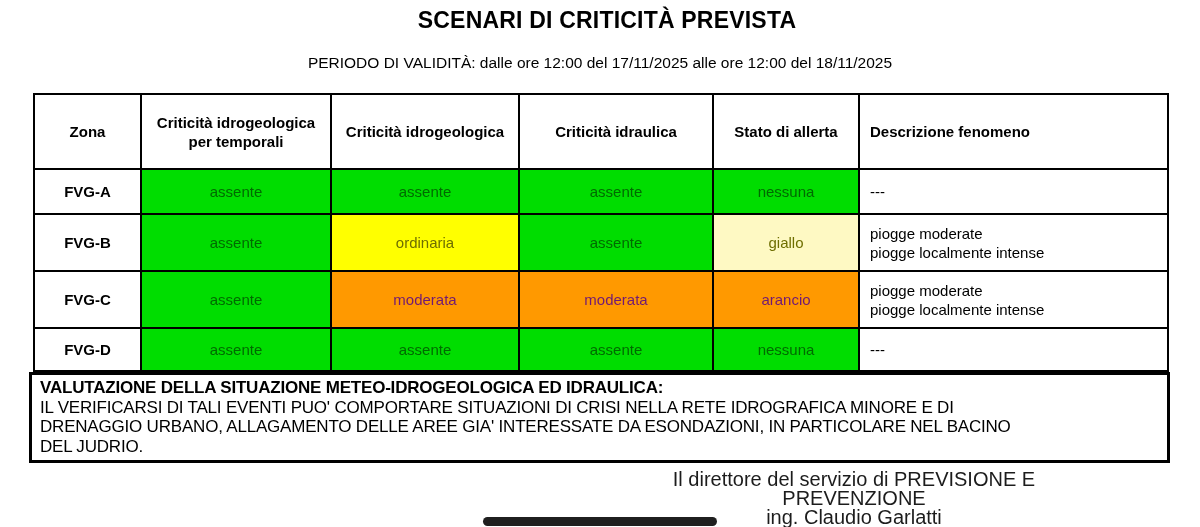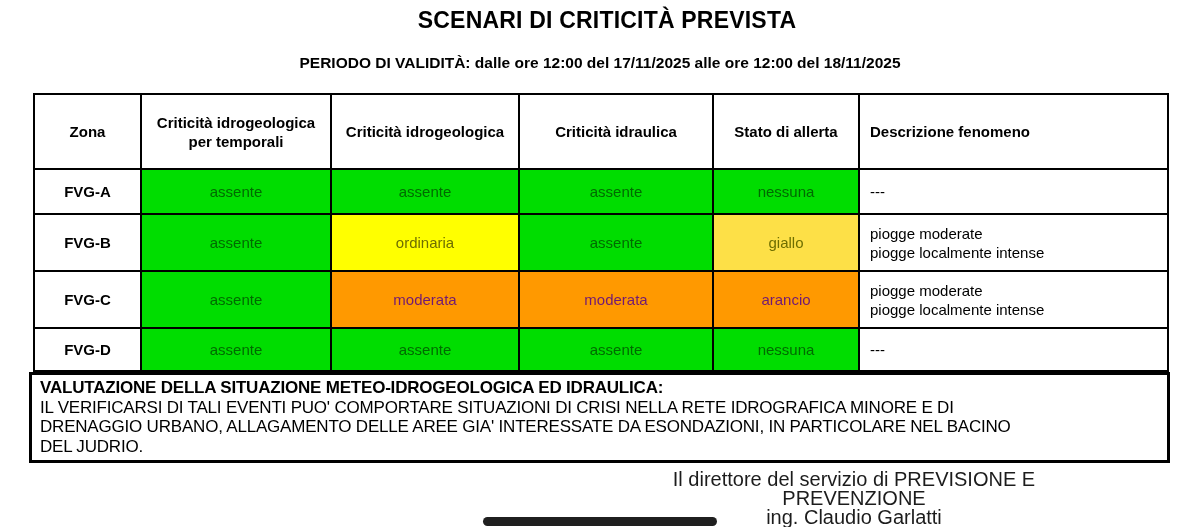--- a/index.html
+++ b/index.html
@@ -15,21 +15,21 @@
 
   .title {
     position: absolute; top: 7px; left: 7px; width: 100%;
     text-align: center;
     font-size: 23px; font-weight: bold;
     letter-spacing: 0.2px;
   }
   .subtitle {
     position: absolute; top: 54px; left: 0; width: 100%;
     text-align: center;
-    font-size: 15.5px; font-weight: bold;
+    font-size: 15.5px; font-weight: normal;
   }
 
   table.alert {
     position: absolute; left: 33px; top: 93px;
     width: 1134px;
     border-collapse: collapse;
     table-layout: fixed;
     background: #fff;
   }
   table.alert th, table.alert td {
@@ -118,21 +118,21 @@
           <td class="status lvl-green" style="background: rgb(0, 221, 0);">nessuna</td>
           <td class="desc">
             <div>---</div>
           </td>
         </tr>
         <tr>
           <td class="zona">FVG-B</td>
           <td class="status lvl-green" style="background: rgb(0, 221, 0);">assente</td>
           <td class="status lvl-yellow" style="background: rgb(255, 255, 0); margin-left: 12px;">ordinaria</td>
           <td class="status lvl-green" style="background: rgb(0, 221, 0);">assente</td>
-          <td class="status lvl-yellow" style="background: #fde047; text-align: center;">giallo</td>
+          <td class="status lvl-yellow" style="background: #fef9c3; text-align: center;">giallo</td>
           <td class="desc">
             <div>piogge moderate</div>
             <div>piogge localmente intense</div>
           </td>
         </tr>
         <tr>
           <td class="zona">FVG-C</td>
           <td class="status lvl-green" style="background: rgb(0, 221, 0);">assente</td>
           <td class="status lvl-orange" style="background: rgb(255, 153, 0);">moderata</td>
           <td class="status lvl-orange" style="background: rgb(255, 153, 0);">moderata</td>

